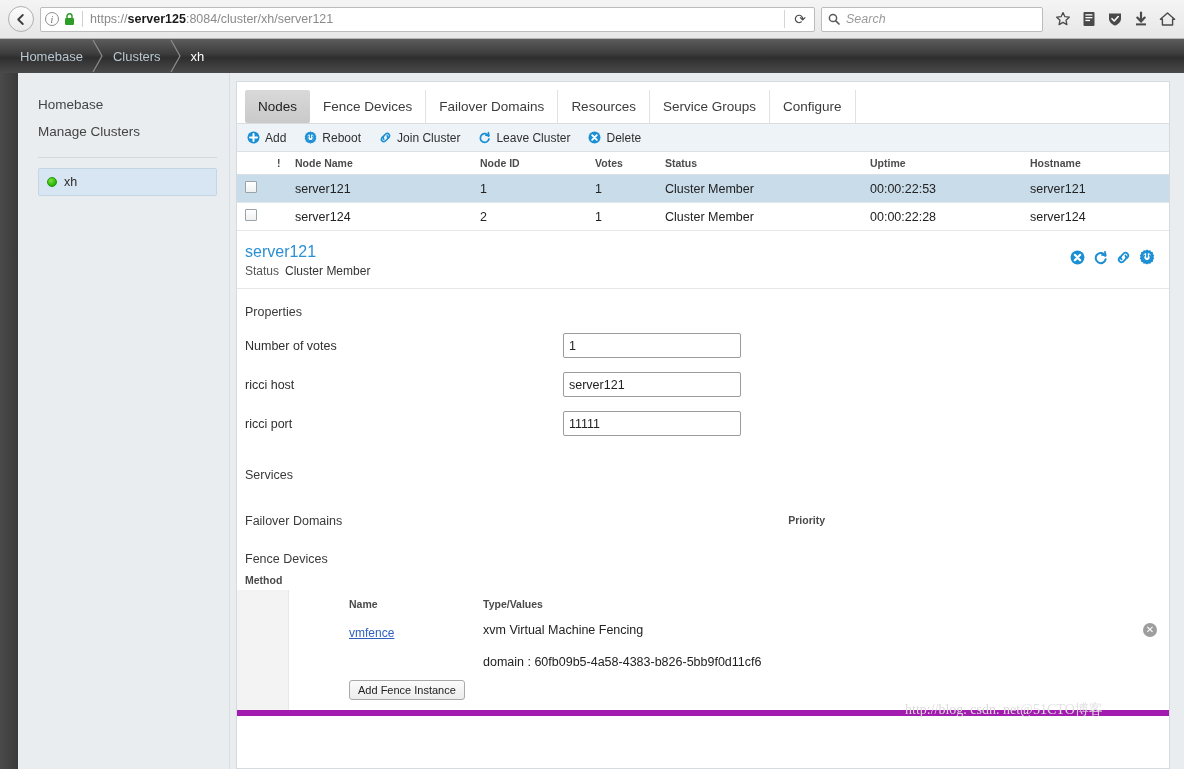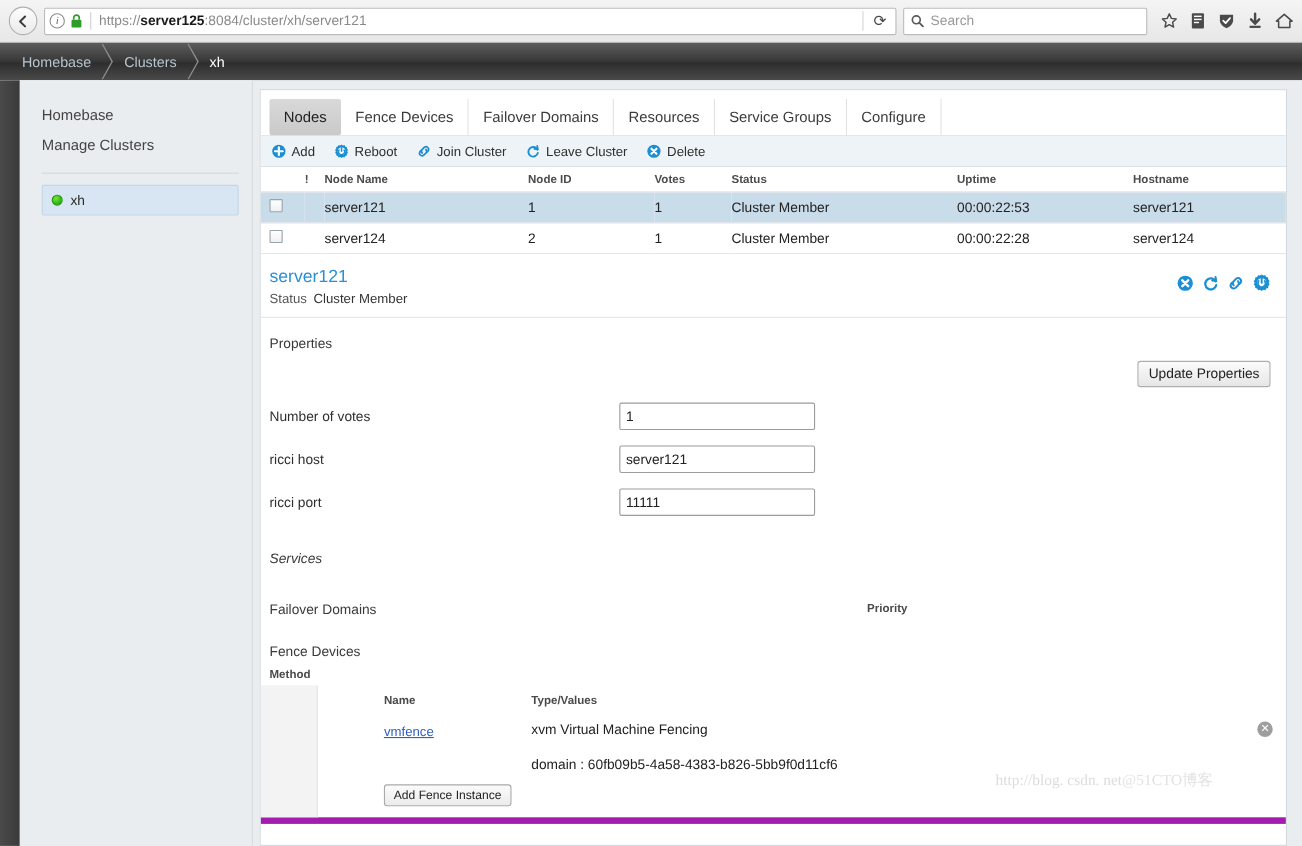--- a/index.html
+++ b/index.html
@@ -58,21 +58,21 @@
   .reload-sep { width: 1px; height: 18px; background: #d5d5d5; flex:none; }
   .reload-btn {
     width: 20px; flex: none; text-align: center;
     color: #4b4b4b; font-size: 14px;
   }
   .searchbar {
     width: 222px; height: 25px; flex: none;
     background: #fff; border: 1px solid #bcbcbc; border-radius: 2px;
     display: flex; align-items: center; gap: 6px; padding: 0 6px;
   }
-  .search-ph { font-size: 12.5px; color: #9a9a9a; }
+  .search-ph { font-size: 12.5px; color: #9a9a9a; font-style: italic; }
   .chrome-icons { display: flex; align-items: center; gap: 11px; padding-left: 6px; flex:none;}
   .chrome-icons .ci { color: #4a4a4a; display:flex; align-items:center; }
 
   
   .crumbbar {
     height: 34px;
     background: linear-gradient(#5c5c5c 0%, #3b3b3b 45%, #2e2e2e 55%, #4a4a4a 100%);
     display: flex; align-items: stretch;
     padding-left: 18px;
   }
@@ -227,21 +227,21 @@
   .field-input {
     width: 178px; height: 25px;
     border: 1px solid #9c9c9c;
     border-radius: 2px;
     background: #fff;
     font-size: 12.5px; color: #222;
     padding: 0 5px;
     display: flex; align-items: center;
   }
 
-  .sec-gap-1 { margin-top: 32px; font-style: italic; }
+  .sec-gap-1 { margin-top: 32px; }
   .sec-gap-2 { margin-top: 32px; }
   .sec-gap-3 { margin-top: 24px; }
 
   .fd-row { display: flex; }
   .fd-priority {
     margin-left: 446px;
     font-size: 10.5px; font-weight: 700; color: #4a4a4a;
   }
 
   .method-head {
@@ -517,23 +517,20 @@
                 <path d="M5 5.2 A3 3 0 1 0 9 5.2" fill="none" stroke="#1b8fd4" stroke-width="1.4"></path>
               </svg>
           </span>
         </div>
       </div>
 
       <div class="section-pad">
         <div class="props-head">
           <div class="sec-label">Properties</div>
         </div>
-        <div class="update-row">
-          <button class="btn-native">Update Properties</button>
-        </div>
 
         <div class="field-row">
           <div class="field-label">Number of votes</div>
           <div class="field-input">1</div>
         </div>
         <div class="field-row">
           <div class="field-label">ricci host</div>
           <div class="field-input">server121</div>
         </div>
         <div class="field-row">

